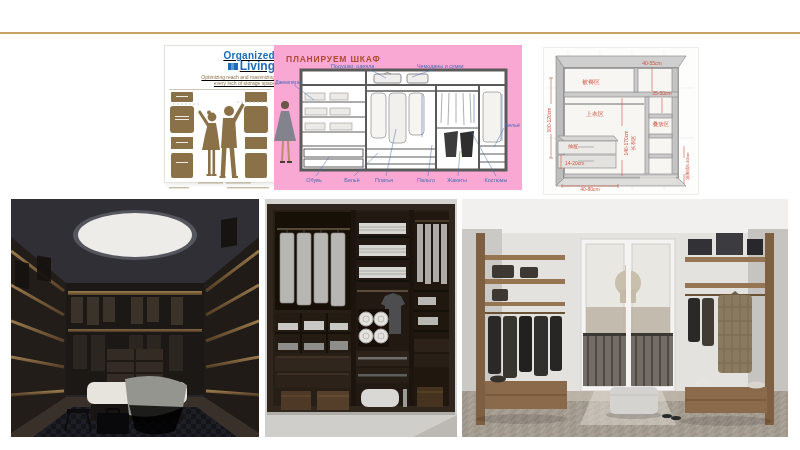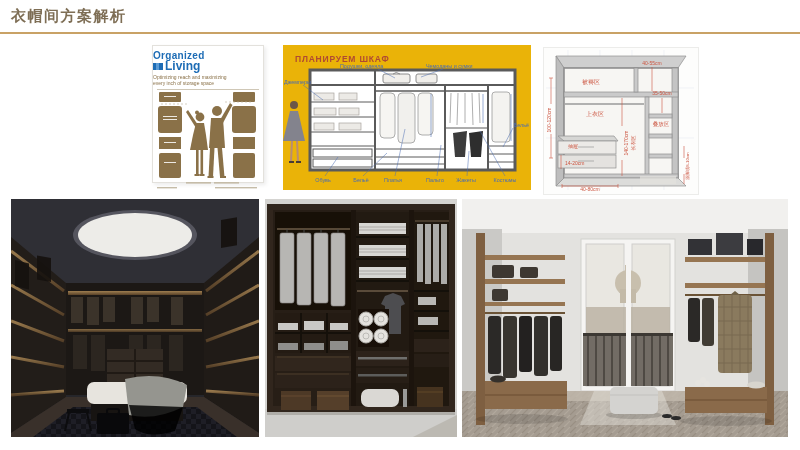--- a/index.html
+++ b/index.html
@@ -10,48 +10,48 @@
   .slide-title {
     position:absolute; left:11px; top:7px; font-size:15px; font-weight:600;
     color:#7e6e55; letter-spacing:1.5px;
   }
   .title-rule {
     position:absolute; left:0; top:32px; width:800px; height:2px;
     background:#c9a265;
   }
   .panel { position:absolute; background:#ffffff; }
   .panel-ol {
-    left:152px; top:45px; width:110px; height:136px;
+    left:164px; top:45px; width:110px; height:136px;
     border:1px solid #e3e1dc; box-shadow:2px 2px 4px rgba(0,0,0,0.08);
-    text-align:left;
+    text-align:right;
+    text-decoration:underline;
   }
   .ol-brand { margin-top:5px; line-height:10px; }
   .ol-brand .l1 { font-size:10px; font-weight:bold; color:#1d6cb5; letter-spacing:0.3px; }
   .ol-brand .l2 { font-size:12px; font-weight:bold; color:#1d6cb5; }
   .ol-blocks { display:inline-block; width:10px; height:7px; margin-right:2px;
     background:linear-gradient(90deg,#1d6cb5 30%,#5b9bd5 30%,#5b9bd5 60%,#1d6cb5 60%); }
   .ol-tagline { margin-top:3px; font-size:5px; line-height:6px; color:#8a7148; }
   .ol-thinline { margin:3px 4px 0 4px; border-top:0.5px solid #cfc7b6; }
-  .panel-plan { left:283px; top:45px; width:248px; height:145px; background:#eab308; }
+  .panel-plan { left:274px; top:45px; width:248px; height:145px; background:#f9a8d4; }
   .panel-dim {
     left:543px; top:47px; width:154px; height:146px; background:#fdfdfc;
     border:1px solid #ececea;
   }
   .photo { position:absolute; top:199px; height:238px; overflow:hidden; }
   .photo-1 { left:11px;  width:248px; }
   .photo-2 { left:265px; width:192px; }
   .photo-3 { left:462px; width:326px; }
   svg { display:block; }
 </style>
 </head>
 <body>
 
 <div class="page">
 
-  <div class="slide-title">衣帽间方案解析</div>
   <div class="title-rule"></div>
 
   <div class="panel panel-ol">
     <div class="ol-brand">
       <div class="l1">Organized</div>
       <div class="l2"><span class="ol-blocks"></span><span>Living</span></div>
     </div>
     <div class="ol-tagline">
       <div>Optimizing reach and maximizing</div>
       <div>every inch of storage space</div>

